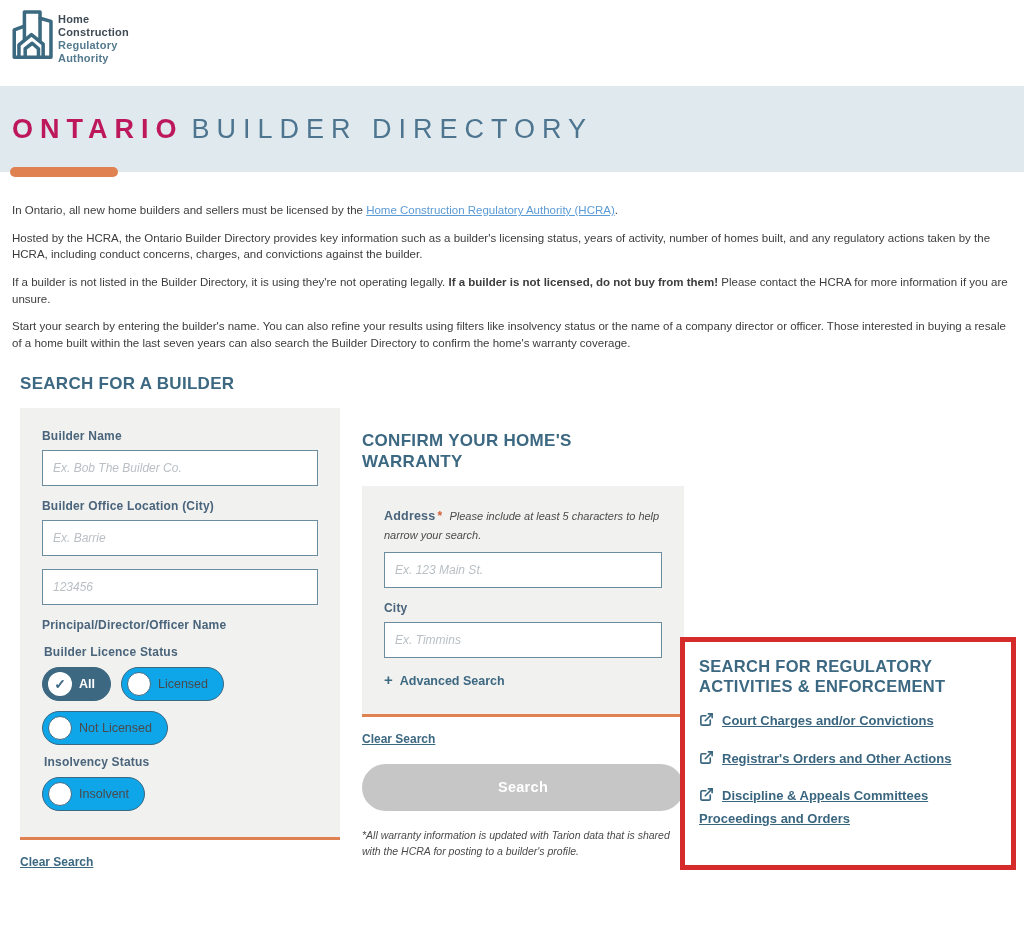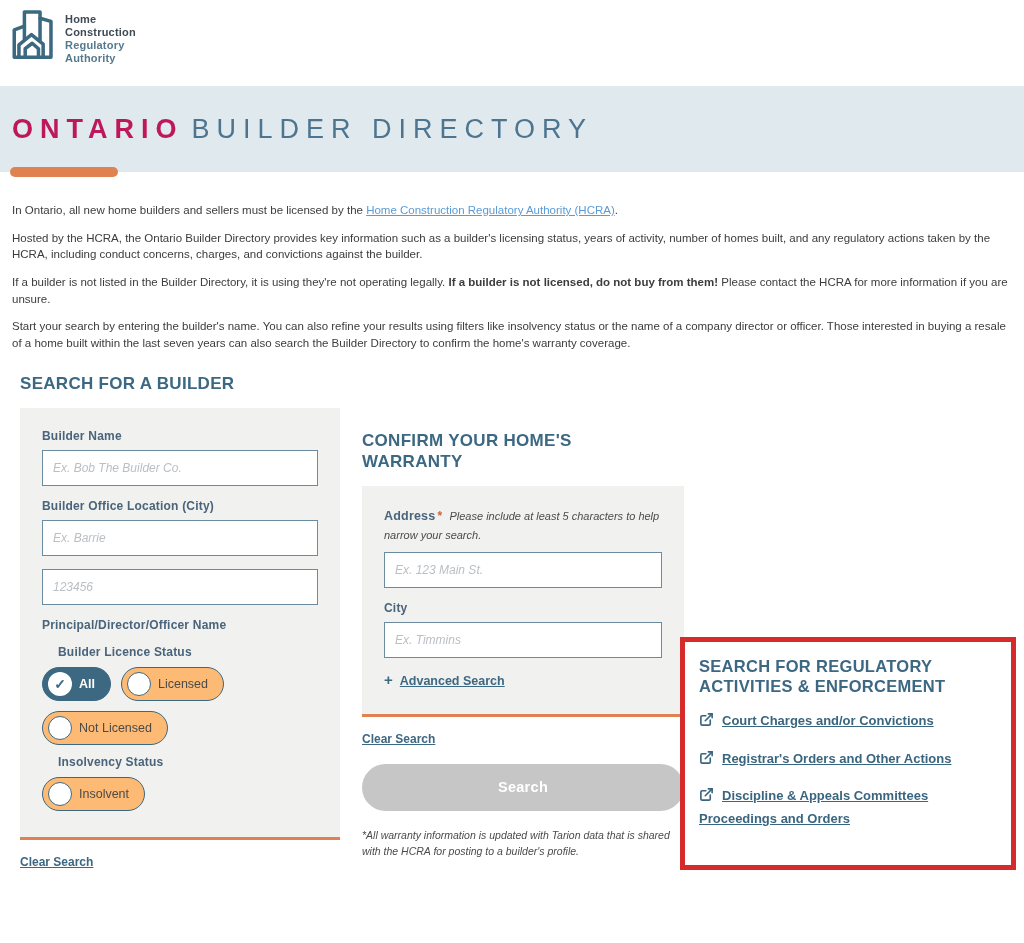--- a/index.html
+++ b/index.html
@@ -8,21 +8,21 @@
     --input-border:#6a8ba0; --text-dark:#3c3c3c; --label:#49647b;
   }
   *{box-sizing:border-box;}
   html,body{margin:0;padding:0;}
   body{
     width:1024px;height:943px;background:#fff;position:relative;overflow:hidden;
     font-family:"Liberation Sans", sans-serif;color:var(--text-dark);
   }
   
   .top-header{height:86px;display:flex;align-items:flex-start;padding:8px 0 0 8px;}
-  .logo{display:flex;align-items:center;gap:7px;text-decoration:none;cursor:pointer;}
+  .logo{display:flex;align-items:center;text-decoration:none;cursor:pointer;}
   .logo-text{font-size:11px;font-weight:bold;line-height:1.18;letter-spacing:.2px;}
   .logo-text .dark{color:#3e4a54;display:block;}
   .logo-text .teal{color:#547a8e;display:block;}
   
   .banner{background:var(--banner-bg);height:86px;position:relative;display:flex;align-items:center;padding-left:12px;}
   .banner h1{margin:0;font-size:27px;font-weight:400;letter-spacing:7px;color:#4d7590;white-space:nowrap;}
   .banner h1 .bold{font-weight:700;color:#be185d;margin-right:8px;}
   .accent-bar{position:absolute;left:10px;bottom:-5px;width:108px;height:10px;border-radius:5px;background:var(--orange);}
   
   .intro{padding:30px 12px 4px;font-size:11.5px;line-height:1.45;}
@@ -34,37 +34,37 @@
   .col-left{width:320px;}
   .col-mid{width:322px;margin-left:22px;}
   .col-right{width:336px;margin-left:-4px;}
   h2.section{margin:2px 0 14px;font-size:17px;font-weight:700;letter-spacing:.3px;color:var(--teal);line-height:1.25;}
   .col-mid h2.section{max-width:250px;}
   .panel{background:var(--panel-bg);border-bottom:3px solid var(--orange);padding:21px 22px 16px;}
   .field{margin-bottom:13px;}
   .field .lbl{display:block;font-size:12px;font-weight:bold;color:var(--label);margin-bottom:7px;letter-spacing:.2px;}
   .field input{width:100%;height:36px;border:1px solid var(--input-border);background:#fff;padding:0 10px;font-size:12px;font-family:inherit;color:#333;}
   .field input::placeholder{font-style:italic;color:#b9bfc4;}
-  .grp-lbl{display:block;font-size:12px;font-weight:bold;color:var(--label);margin:2px 16px 8px;letter-spacing:.2px;}
+  .grp-lbl{display:block;font-size:12px;font-weight:bold;color:var(--label);margin:2px 2px 8px;letter-spacing:.2px;}
   .pills{display:flex;gap:10px;flex-wrap:wrap;margin-bottom:10px;}
-  .pill{display:inline-flex;align-items:center;gap:7px;height:34px;padding:0 15px 0 5px;border:1.5px solid var(--teal);border-radius:18px;background:#fdba74;font-size:12.5px;color:#4a4a4a;cursor:pointer;}
+  .pill{display:inline-flex;align-items:center;gap:7px;height:34px;padding:0 15px 0 5px;border:1.5px solid var(--teal);border-radius:18px;background:#0ea5e9;font-size:12.5px;color:#4a4a4a;cursor:pointer;}
   .pill .radio{width:24px;height:24px;border-radius:50%;border:1.5px solid var(--teal);background:#fff;flex:0 0 auto;}
   .pill.selected{background:var(--teal);color:#fff;font-weight:bold;}
   .pill.selected .radio{border:none;display:flex;align-items:center;justify-content:center;color:var(--teal);font-size:14px;font-weight:bold;}
   .clear-link{display:inline-block;margin-top:15px;font-size:12px;font-weight:600;color:var(--teal);text-decoration:underline;cursor:pointer;}
   .btn{display:block;width:100%;height:47px;margin-top:17px;border:none;border-radius:24px;background:var(--teal-btn);color:#fff;font-family:inherit;font-weight:bold;font-size:14.5px;letter-spacing:.3px;cursor:pointer;}
   .btn.disabled{background:var(--gray-btn);cursor:default;}
   
   .addr-lbl-row{font-size:12px;margin-bottom:8px;line-height:1.5;}
   .addr-lbl-row .lbl-inline{font-weight:bold;color:var(--label);font-size:12.5px;letter-spacing:.2px;}
   .addr-lbl-row .req{color:#d2603a;font-weight:bold;margin:0 4px 0 2px;}
   .addr-lbl-row .note{font-style:italic;color:#4b4b4b;font-size:11px;}
   .advanced{margin:6px 0 10px;font-size:12.5px;font-weight:bold;color:var(--teal);cursor:pointer;}
   .advanced .plus{margin-right:7px;font-size:15px;}
-  .advanced .adv-txt{text-decoration:underline;}
+  .advanced .adv-txt{}
   .footnote{margin-top:16px;font-size:10.5px;font-style:italic;color:#4a4a4a;line-height:1.55;max-width:320px;}
   
   .highlight-box{border:5px solid var(--red);padding:10px 14px 20px;margin-top:44px;}
   .highlight-box h2.section{margin:4px 0 14px;font-size:16.5px;}
   .reg-link{margin-bottom:15px;font-size:13px;font-weight:bold;color:#39657f;line-height:1.6;}
   .reg-link .ext-ic{display:inline-block;vertical-align:-2px;margin-right:8px;}
   .reg-link .reg-txt{text-decoration:underline;cursor:pointer;}
 </style>
 </head>
 <body>

